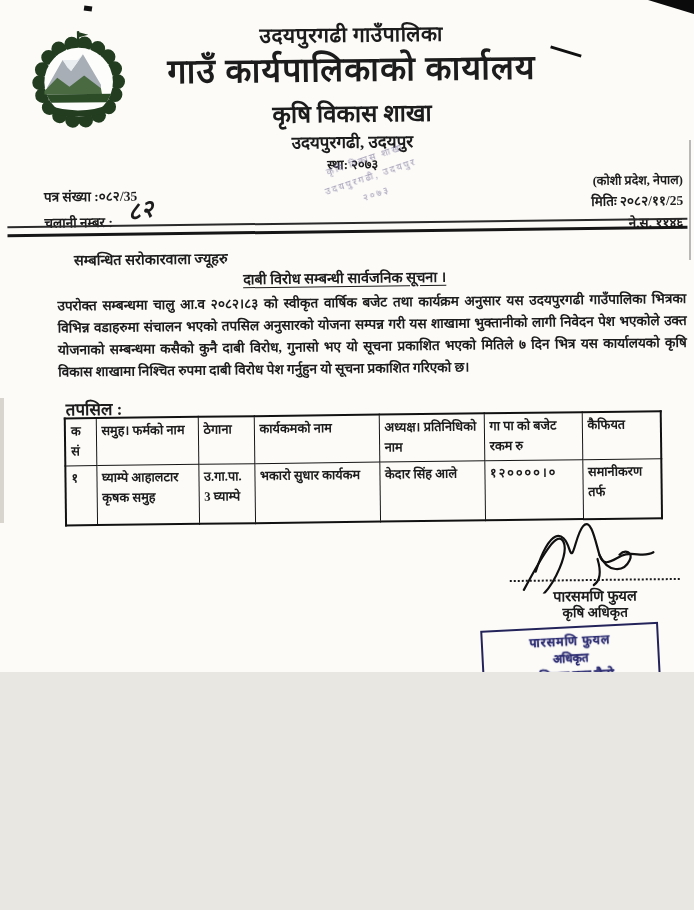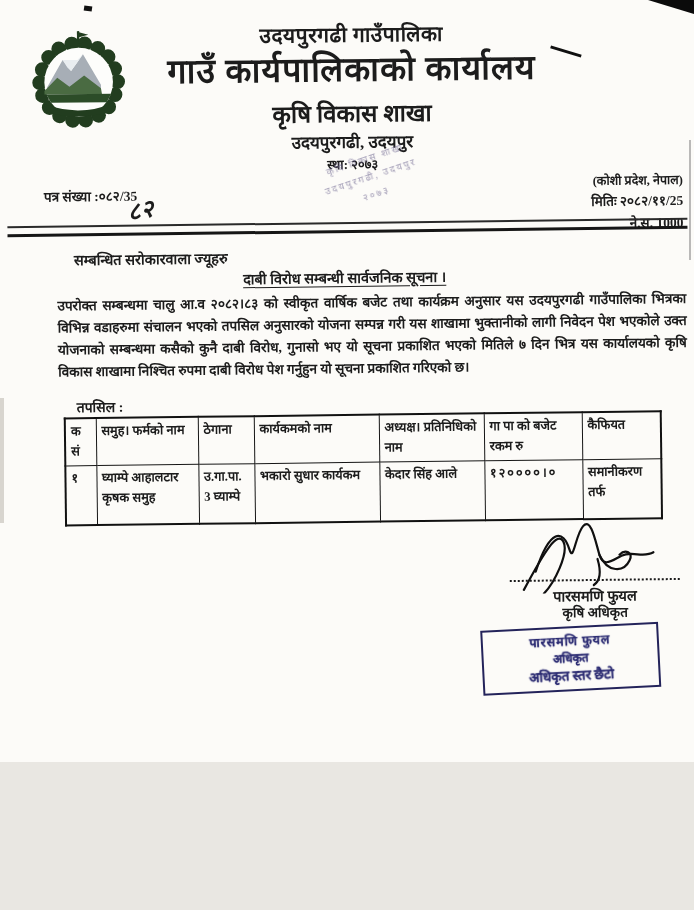--- a/index.html
+++ b/index.html
@@ -1,17 +1,17 @@
 <!DOCTYPE html>
 <html><head>
 <meta charset="utf-8">
 <style>
   html,body{margin:0;padding:0;background:#e9e7e2;}
   .sheet{
-    position:relative;width:694px;height:762px;margin:0 auto;
+    position:relative;width:694px;height:672px;margin:0 auto;
     background:#fcfbf8;overflow:hidden;
     font-family:"Liberation Serif","DejaVu Serif","DejaVu Sans",serif;
     color:#1c1c1c;
   }
   .tilt{position:absolute;left:0;top:0;width:694px;height:910px;
     transform:rotate(-0.7deg);transform-origin:50% 30%;}
   .abs{position:absolute;}
   .ctr{width:100%;text-align:center;padding-left:14px;box-sizing:border-box;}
   .b{font-weight:bold;}
   
@@ -32,21 +32,21 @@
   .meta-right .small{font-size:12.5px;}
   
   .dblrule{left:8px;top:222px;width:680px;height:6px;
     border-top:2px solid #2a2a2a;border-bottom:3px solid #161616;}
   
   .salutation{left:74px;top:246px;font-size:14.5px;}
   .notice-title{left:243px;top:267px;font-size:14.5px;
     text-decoration:underline;text-underline-offset:3px;}
   .bodytext{left:57px;top:292px;width:629px;font-size:13.6px;
     line-height:1.62;text-align:justify;}
-  .tcaption{left:75px;top:394px;font-size:14px;}
+  .tcaption{left:64px;top:394px;font-size:17px;}
   
   table.main{position:absolute;left:62px;top:414px;width:596px;
     border-collapse:collapse;table-layout:fixed;}
   table.main th,table.main td{border:1.6px solid #161616;padding:3px 5px;
     vertical-align:top;text-align:left;font-size:12.8px;font-weight:bold;
     line-height:1.55;}
   table.main{border:2.5px solid #111;}
   table.main thead th{height:40px;}
   table.main tbody td{height:52px;}
   td.num{text-align:left;}
@@ -120,27 +120,28 @@
     <div class="abs ctr b h-est">स्था: २०७३</div>
 
     <div class="abs roundstamp">
       <div>कृषि विकास शाखा</div>
       <div>उदयपुरगढी, उदयपुर</div>
       <div>२०७३</div>
     </div>
 
     <div class="abs meta-left b">
       <div>पत्र संख्या :०८२/35</div>
+      <div>चलानी नम्बर :</div>
     </div>
     <div class="abs chalani-hand b">८२</div>
 
     <div class="abs meta-right b">
       <div class="small">(कोशी प्रदेश, नेपाल)</div>
       <div>मितिः २०८२/११/25</div>
-      <div>ने.स. 1000</div>
+      <div>ने.स. ११४६</div>
     </div>
 
     <div class="abs dblrule"></div>
 
     <div class="abs salutation b">सम्बन्धित सरोकारवाला ज्यूहरु</div>
     <div class="abs notice-title b">दाबी विरोध सम्बन्धी सार्वजनिक सूचना ।</div>
     <div class="abs bodytext b">उपरोक्त सम्बन्धमा चालु आ.व २०८२।८३ को स्वीकृत वार्षिक बजेट तथा कार्यक्रम अनुसार यस उदयपुरगढी गाउँपालिका भित्रका विभिन्न वडाहरुमा संचालन भएको तपसिल अनुसारको योजना सम्पन्न गरी यस शाखामा भुक्तानीको लागी निवेदन पेश भएकोले उक्त योजनाको सम्बन्धमा कसैको कुनै दाबी विरोध, गुनासो भए यो सूचना प्रकाशित भएको मितिले ७ दिन भित्र यस कार्यालयको कृषि विकास शाखामा निश्चित रुपमा दाबी विरोध पेश गर्नुहुन यो सूचना प्रकाशित गरिएको छ।</div>
 
     <div class="abs tcaption b">तपसिल :</div>
 

